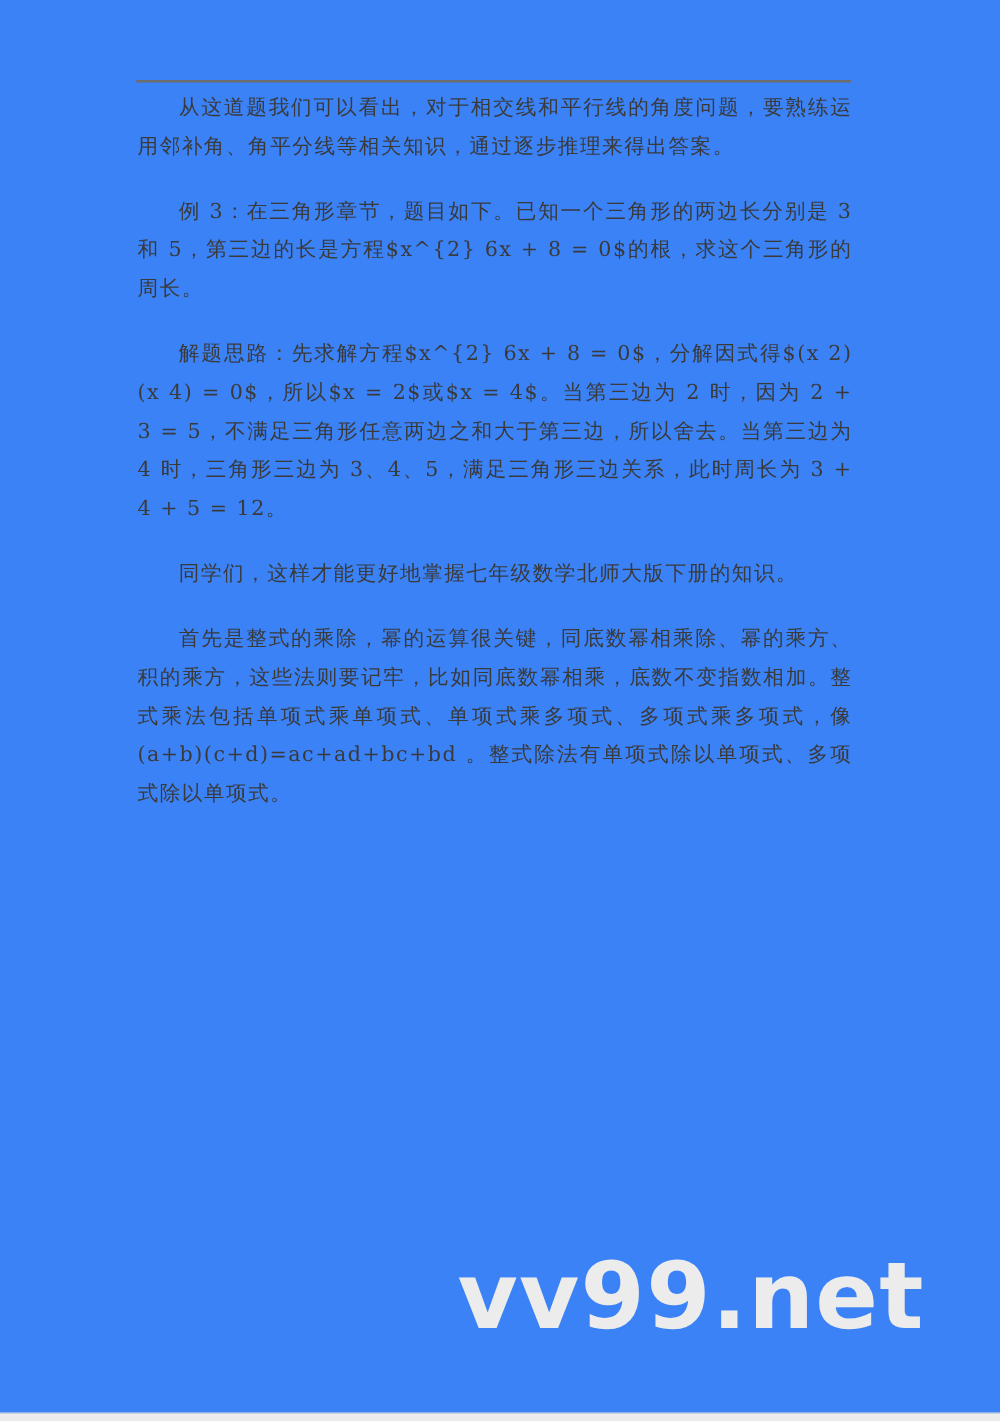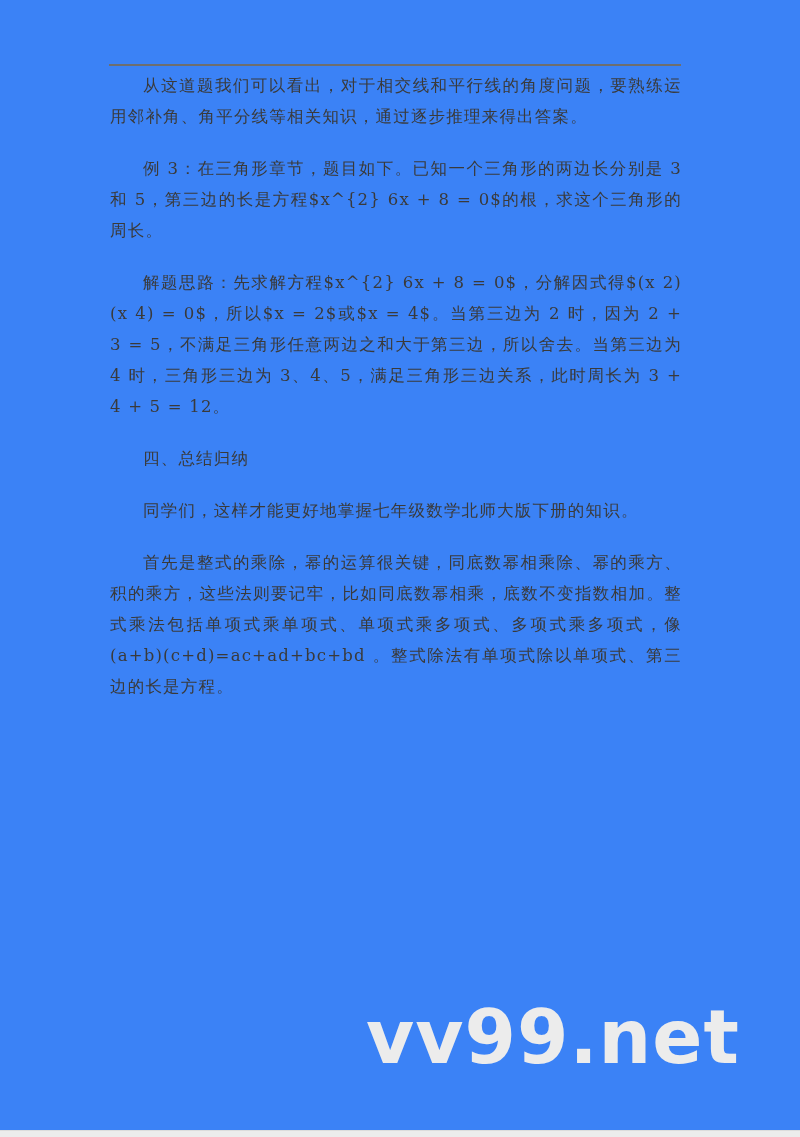--- a/index.html
+++ b/index.html
@@ -77,21 +77,20 @@
 </head>
 <body>
 
 <div class="page">
   <div class="header-rule"></div>
 
   <div class="content">
     <p class="para">从这道题我们可以看出，对于相交线和平行线的角度问题，要熟练运用邻补角、角平分线等相关知识，通过逐步推理来得出答案。</p>
     <p class="para">例 3：在三角形章节，题目如下。已知一个三角形的两边长分别是 3 和 5，第三边的长是方程$x^{2}    6x + 8 = 0$的根，求这个三角形的周长。</p>
     <p class="para">解题思路：先求解方程$x^{2}    6x + 8 = 0$，分解因式得$(x    2)(x    4) = 0$，所以$x = 2$或$x = 4$。当第三边为 2 时，因为 2 + 3 = 5，不满足三角形任意两边之和大于第三边，所以舍去。当第三边为 4 时，三角形三边为 3、4、5，满足三角形三边关系，此时周长为 3 + 4 + 5 = 12。</p>
-    <p class="para heading">四、总结归纳</p>
     <p class="para">同学们，这样才能更好地掌握七年级数学北师大版下册的知识。</p>
-    <p class="para">首先是整式的乘除，幂的运算很关键，同底数幂相乘除、幂的乘方、积的乘方，这些法则要记牢，比如同底数幂相乘，底数不变指数相加。整式乘法包括单项式乘单项式、单项式乘多项式、多项式乘多项式，像(a+b)(c+d)=ac+ad+bc+bd    。整式除法有单项式除以单项式、第三边的长是方程。</p>
+    <p class="para">首先是整式的乘除，幂的运算很关键，同底数幂相乘除、幂的乘方、积的乘方，这些法则要记牢，比如同底数幂相乘，底数不变指数相加。整式乘法包括单项式乘单项式、单项式乘多项式、多项式乘多项式，像(a+b)(c+d)=ac+ad+bc+bd    。整式除法有单项式除以单项式、多项式除以单项式。</p>
   </div>
 
   <div class="watermark">vv99.net</div>
 </div>
 
 <div class="bottom-strip"></div>
 
 </body></html>

